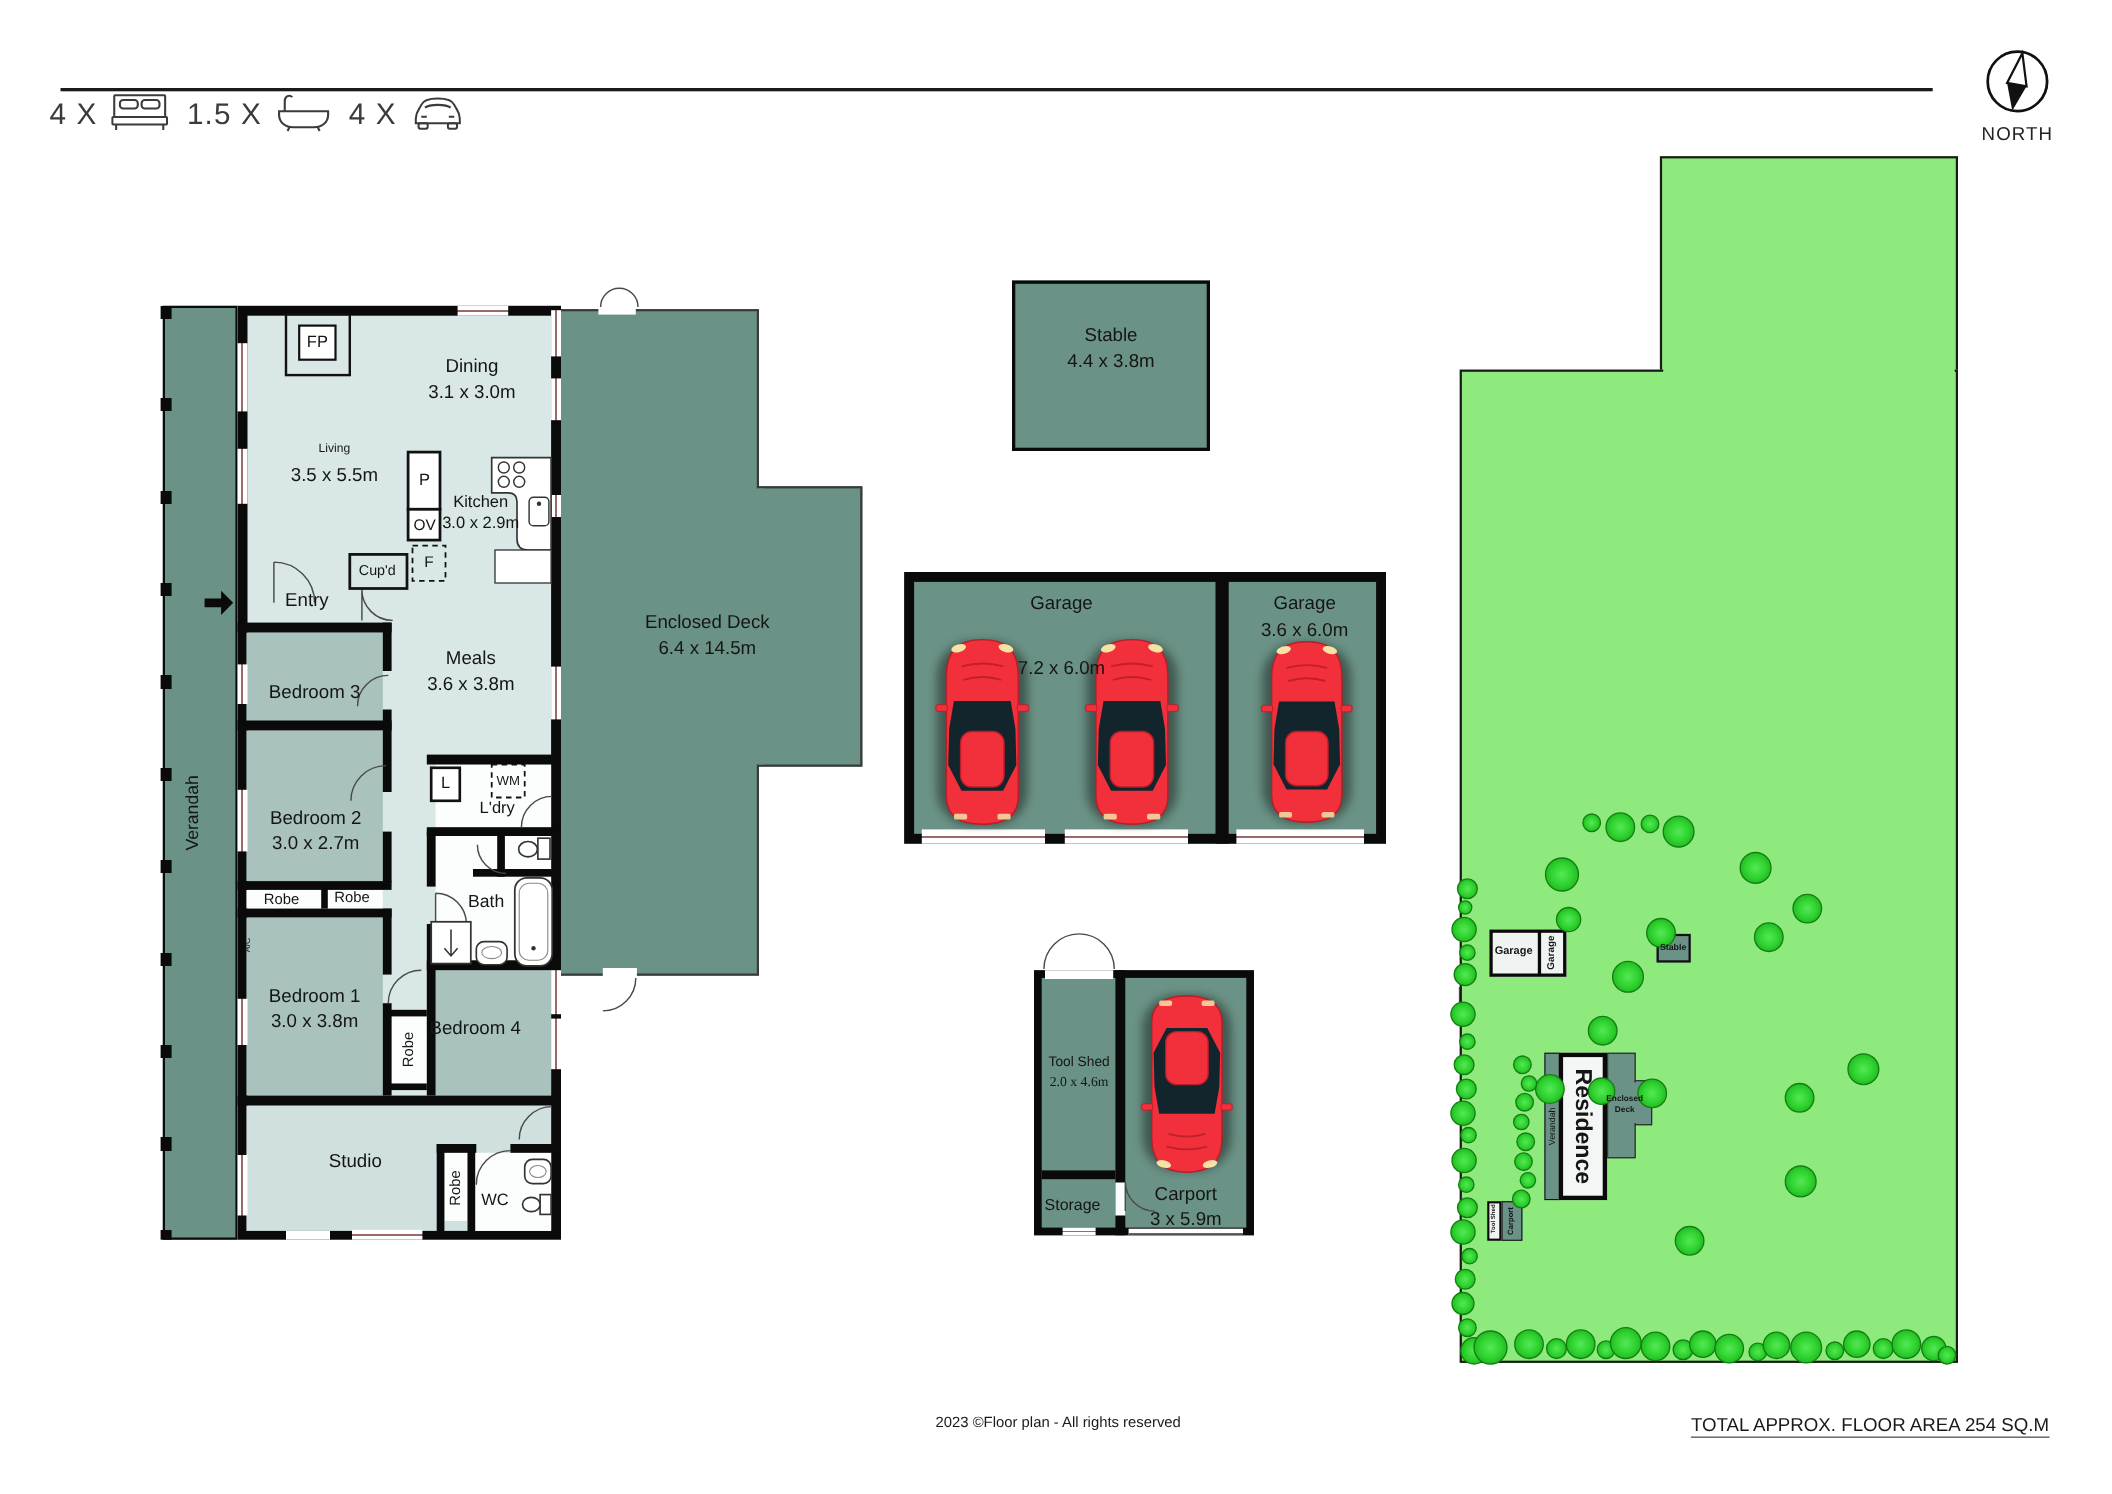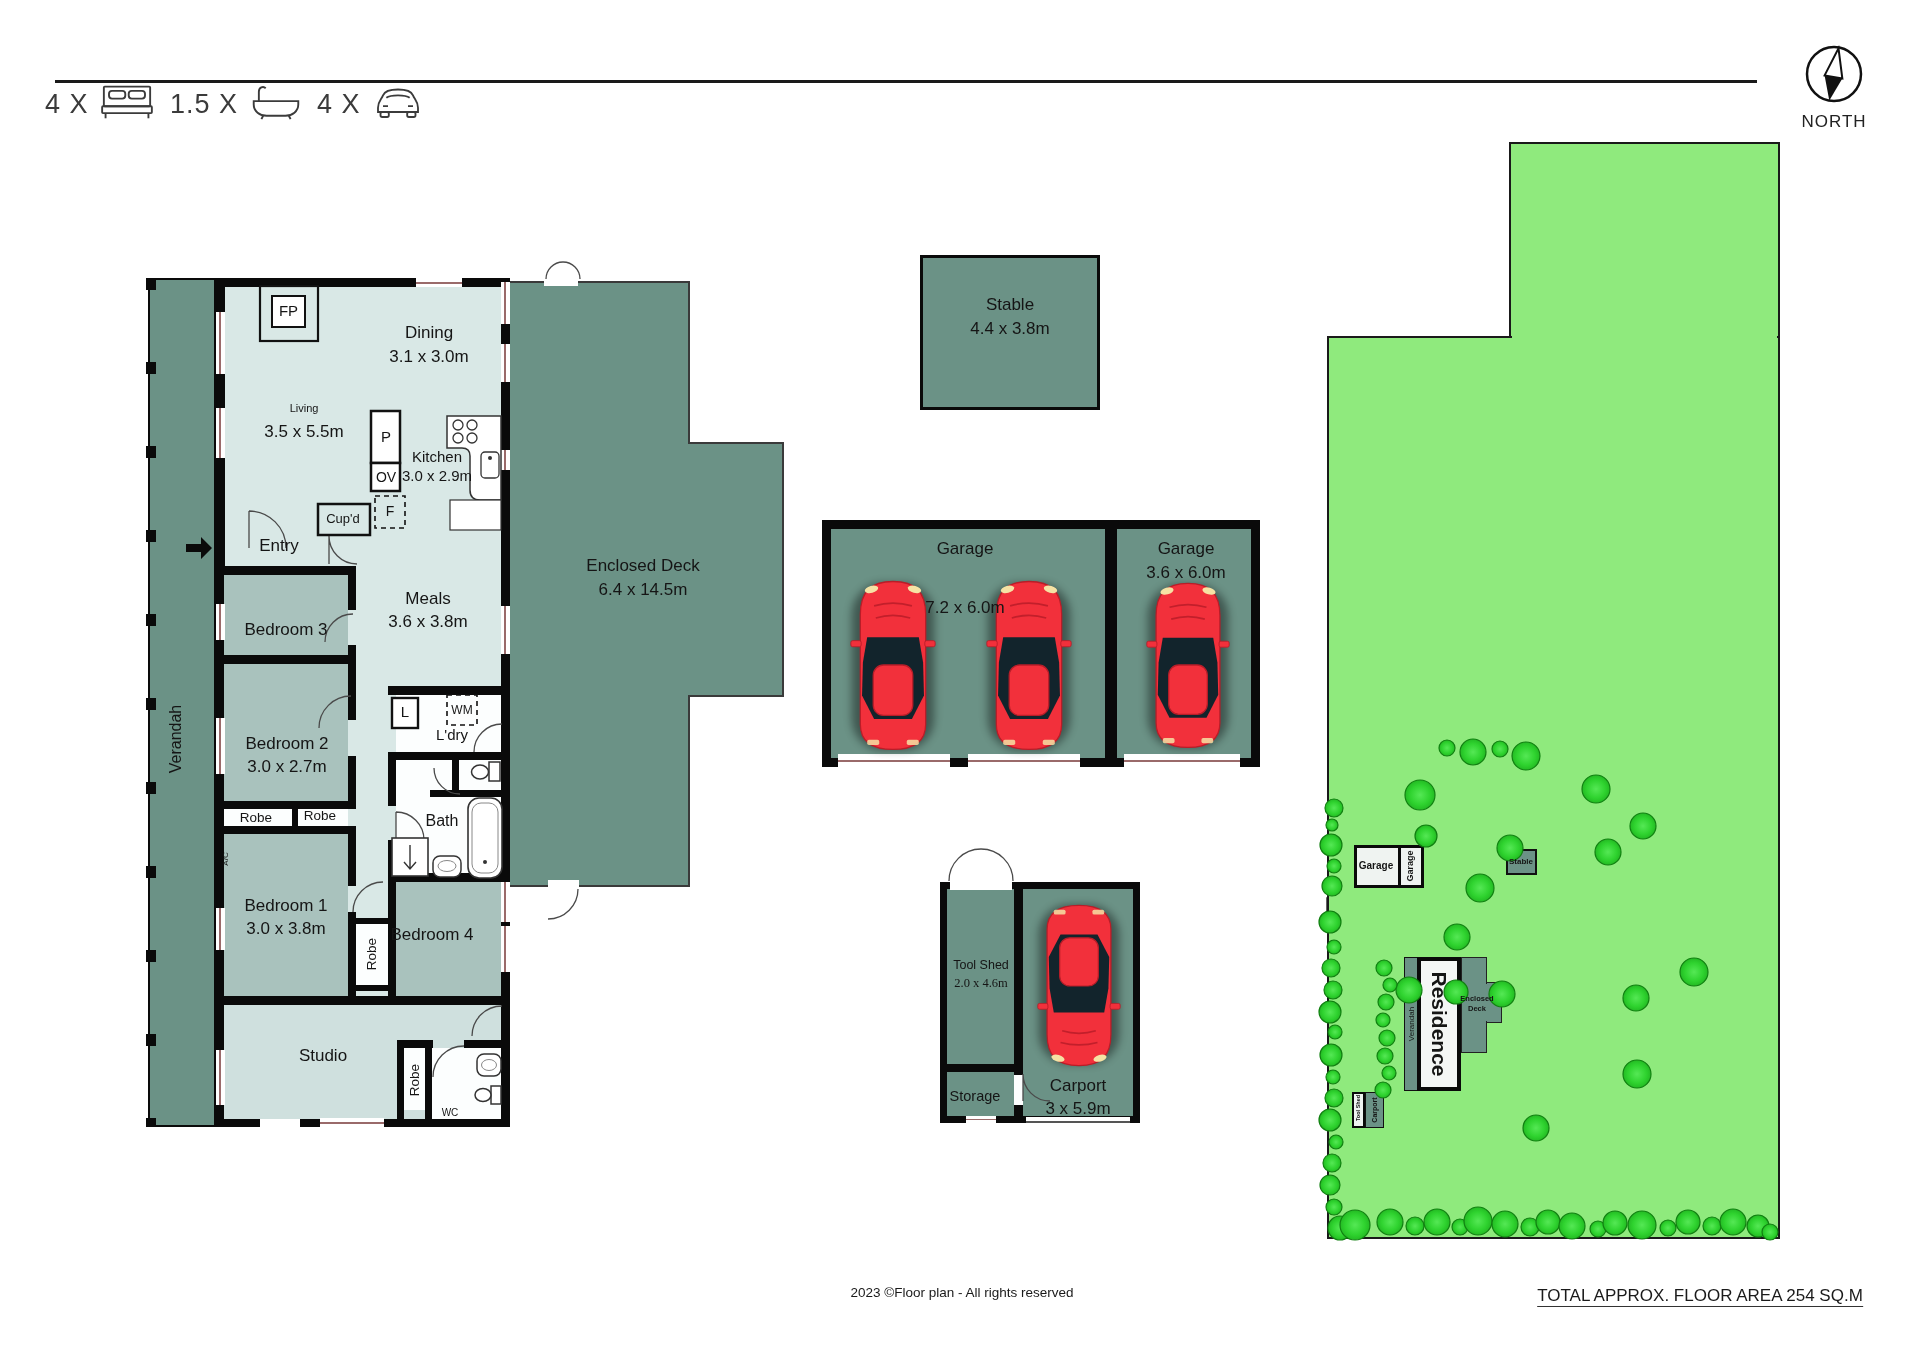--- a/index.html
+++ b/index.html
@@ -385,21 +385,21 @@
 
   <div class="lbl" style="left:286px;top:906px;font-size:17px;">Bedroom 1</div>
   <div class="lbl" style="left:286px;top:929px;font-size:17px;">3.0 x 3.8m</div>
 
   <div class="lbl" ind="" style="left:432px;top:935px;font-size:17px;">Bedroom 4</div>
 
   <div class="lbl" style="left:323px;top:1056px;font-size:17px;">Studio</div>
 
   <div class="lbl" style="left:452px;top:735px;font-size:15px;">L'dry</div>
   <div class="lbl" style="left:442px;top:821px;font-size:16px;">Bath</div>
-  <div class="lbl" style="left:450px;top:1091px;font-size:10px;margin-top:22px;">WC</div>
+  <div class="lbl" style="left:450px;top:1091px;font-size:15px;">WC</div>
 
   <div class="lbl" style="left:643px;top:566px;font-size:17px;">Enclosed Deck</div>
   <div class="lbl" style="left:643px;top:590px;font-size:17px;">6.4 x 14.5m</div>
 
   <div class="lbl" style="left:288.5px;top:311px;font-size:15px;">FP</div>
   <div class="lbl" style="left:386px;top:437px;font-size:15px;">P</div>
   <div class="lbl" style="left:386px;top:477px;font-size:14px;">OV</div>
   <div class="lbl" style="left:390px;top:511px;font-size:14px;">F</div>
   <div class="lbl" style="left:343px;top:519px;font-size:13px;">Cup'd</div>
   <div class="lbl" style="left:405px;top:712px;font-size:15px;">L</div>

